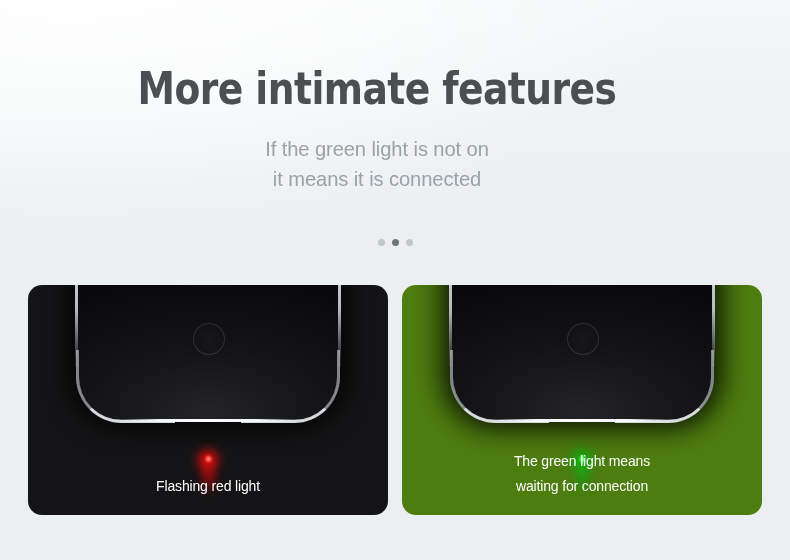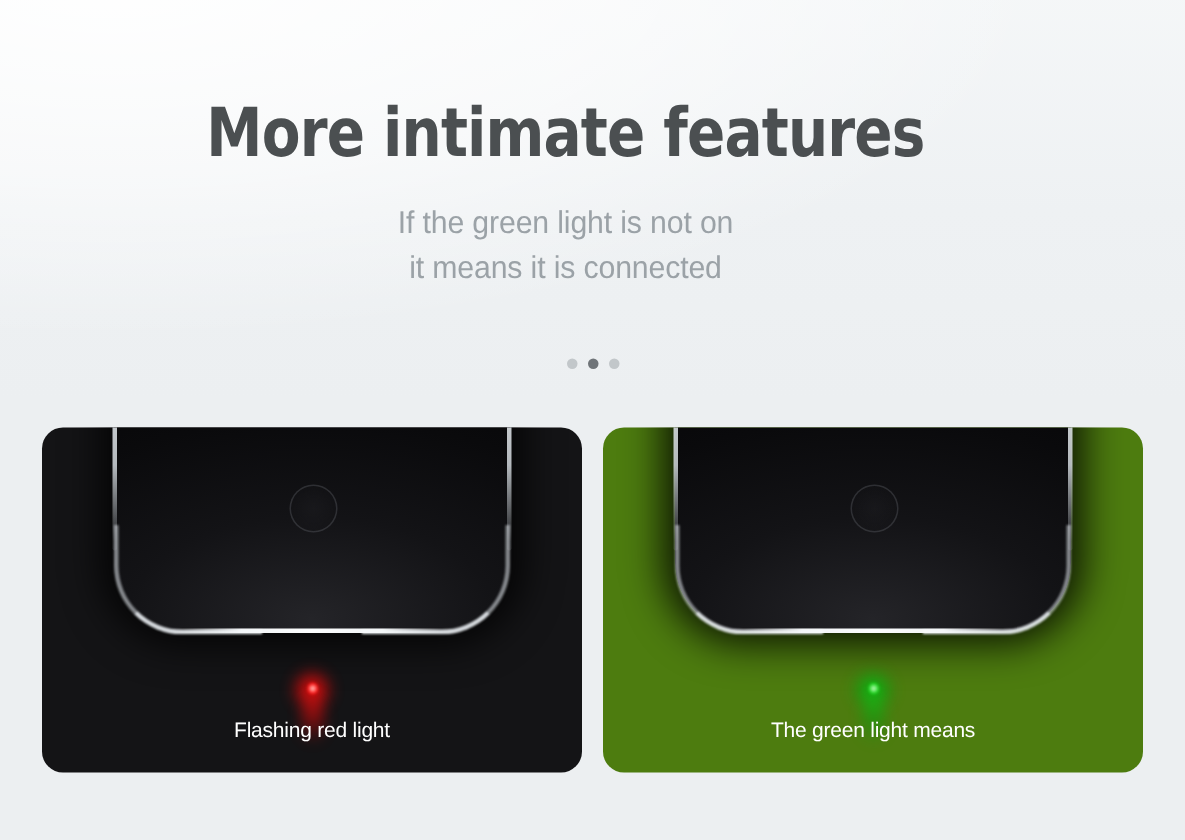--- a/index.html
+++ b/index.html
@@ -314,17 +314,18 @@
         <div class="sensor-ring"></div>
       </div>
       <div class="led-wrap">
         <div class="led-glow" id="glow-1" style="background: radial-gradient(circle, rgb(25, 212, 25) 0%, rgb(10, 158, 16) 42%, rgba(0, 0, 0, 0) 74%);"></div>
         <div class="led-reflect" id="refl-1" style="background: linear-gradient(rgb(25, 212, 25) 0%, rgb(10, 158, 16) 44%, rgba(0, 0, 0, 0) 100%);"></div>
         <div class="led-core" id="core-1" style="background: radial-gradient(circle, rgb(214, 255, 208) 0%, rgb(25, 212, 25) 62%, rgb(10, 158, 16) 100%);"></div>
 
       </div>
       <div class="caption">
         <span class="line">The green light means</span>
+        <span class="line">waiting for connection</span>
       </div>
     </div>
 
   </div>
 </div>
 
 </body></html>

